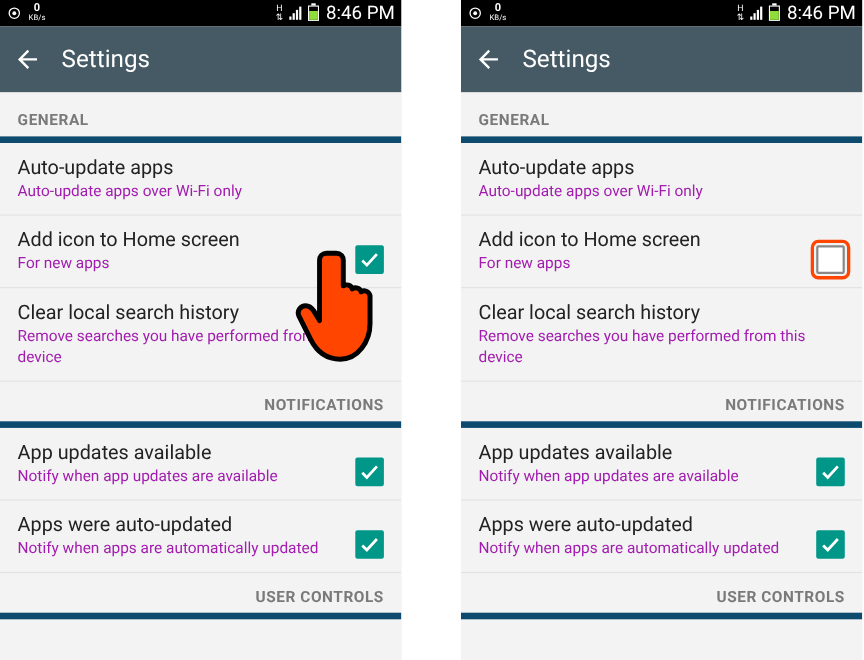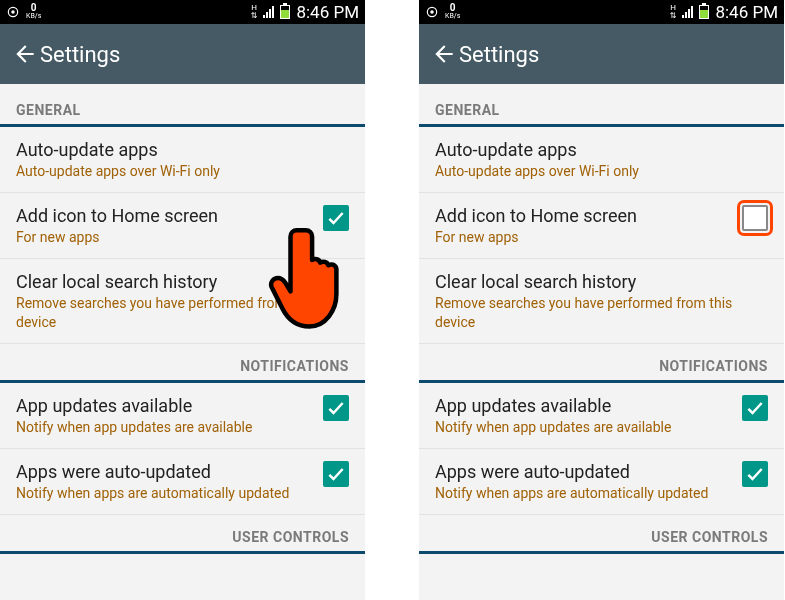--- a/index.html
+++ b/index.html
@@ -49,45 +49,45 @@
   .clock { font-size:17px; font-weight:400;}
   .hdata { font-size:8px; line-height:8px; text-align:center;}
   
   .app-bar {
     height: 60px;
     background: #455A64;
     color: #fff;
     display:flex;
     align-items:center;
     padding: 0 12px;
-    gap: 2px;
+    gap: 18px;
   }
   .app-bar .title { font-size: 22px; font-weight:400;}
   .back-arrow svg { width:26px; height:26px; fill:#fff; display:block;}
   
   .content { flex:1; overflow:hidden; background:#f3f3f3;}
   .section-header {
     color:#7a7a7a;
     font-size:14px;
     font-weight:700;
     letter-spacing:0.5px;
     padding: 18px 16px 6px;
-    border-bottom:3px solid #0c4a6e;
+    border-bottom:6px solid #0c4a6e;
   }
   .row {
     padding: 12px 16px;
     border-bottom:1px solid #e2e2e2;
     display:flex;
-    align-items:flex-start;
+    align-items:flex-end;
     justify-content:space-between;
     gap: 12px;
   }
   .row .txt { flex:1; }
   .row .title2 { font-size:18px; color:#222; margin-bottom:2px;}
-  .row .sub { font-size:14px; color:#a16207; line-height:1.3;}
+  .row .sub { font-size:14px; color:#a21caf; line-height:1.3;}
   .checkbox {
     width:26px; height:26px;
     background:#009688;
     border-radius:2px;
     display:flex; align-items:center; justify-content:center;
     flex-shrink:0;
   }
   .checkbox svg { width:20px; height:20px; stroke:#fff; stroke-width:3; fill:none;}
   .checkbox.unchecked {
     background:#fff;

